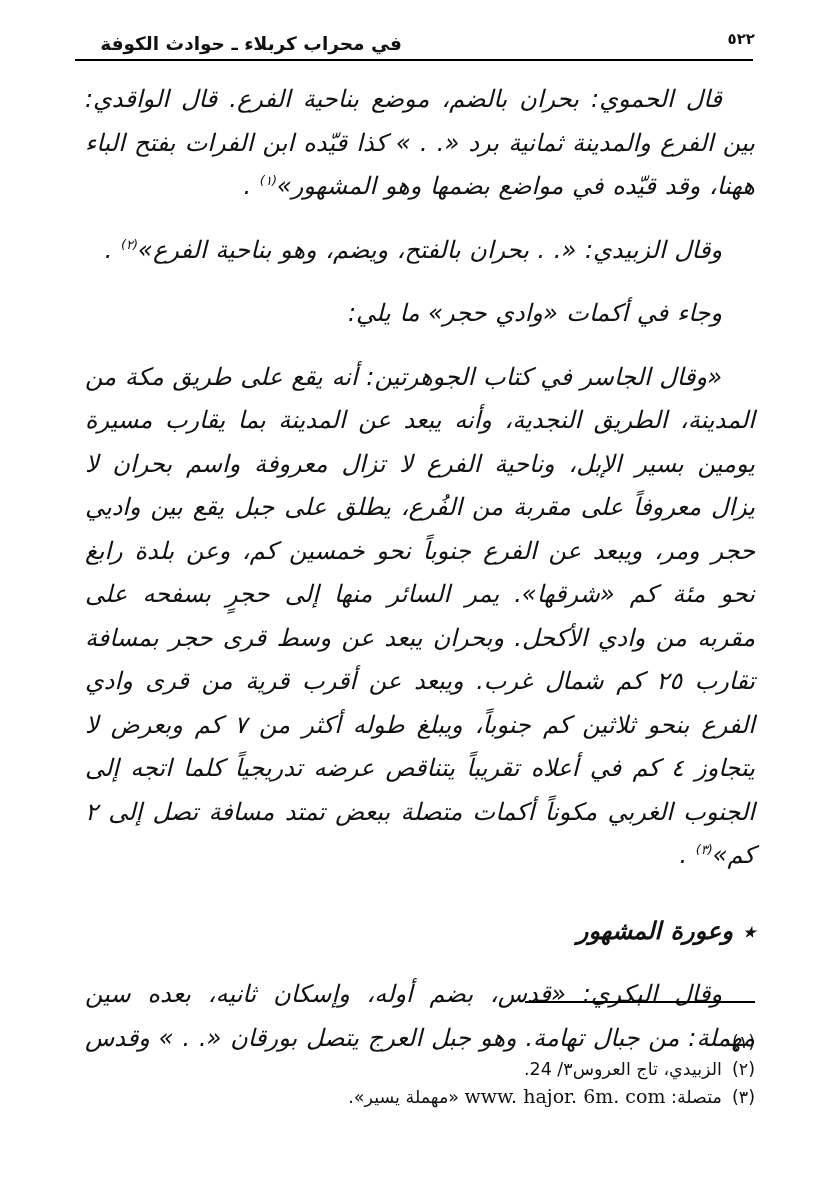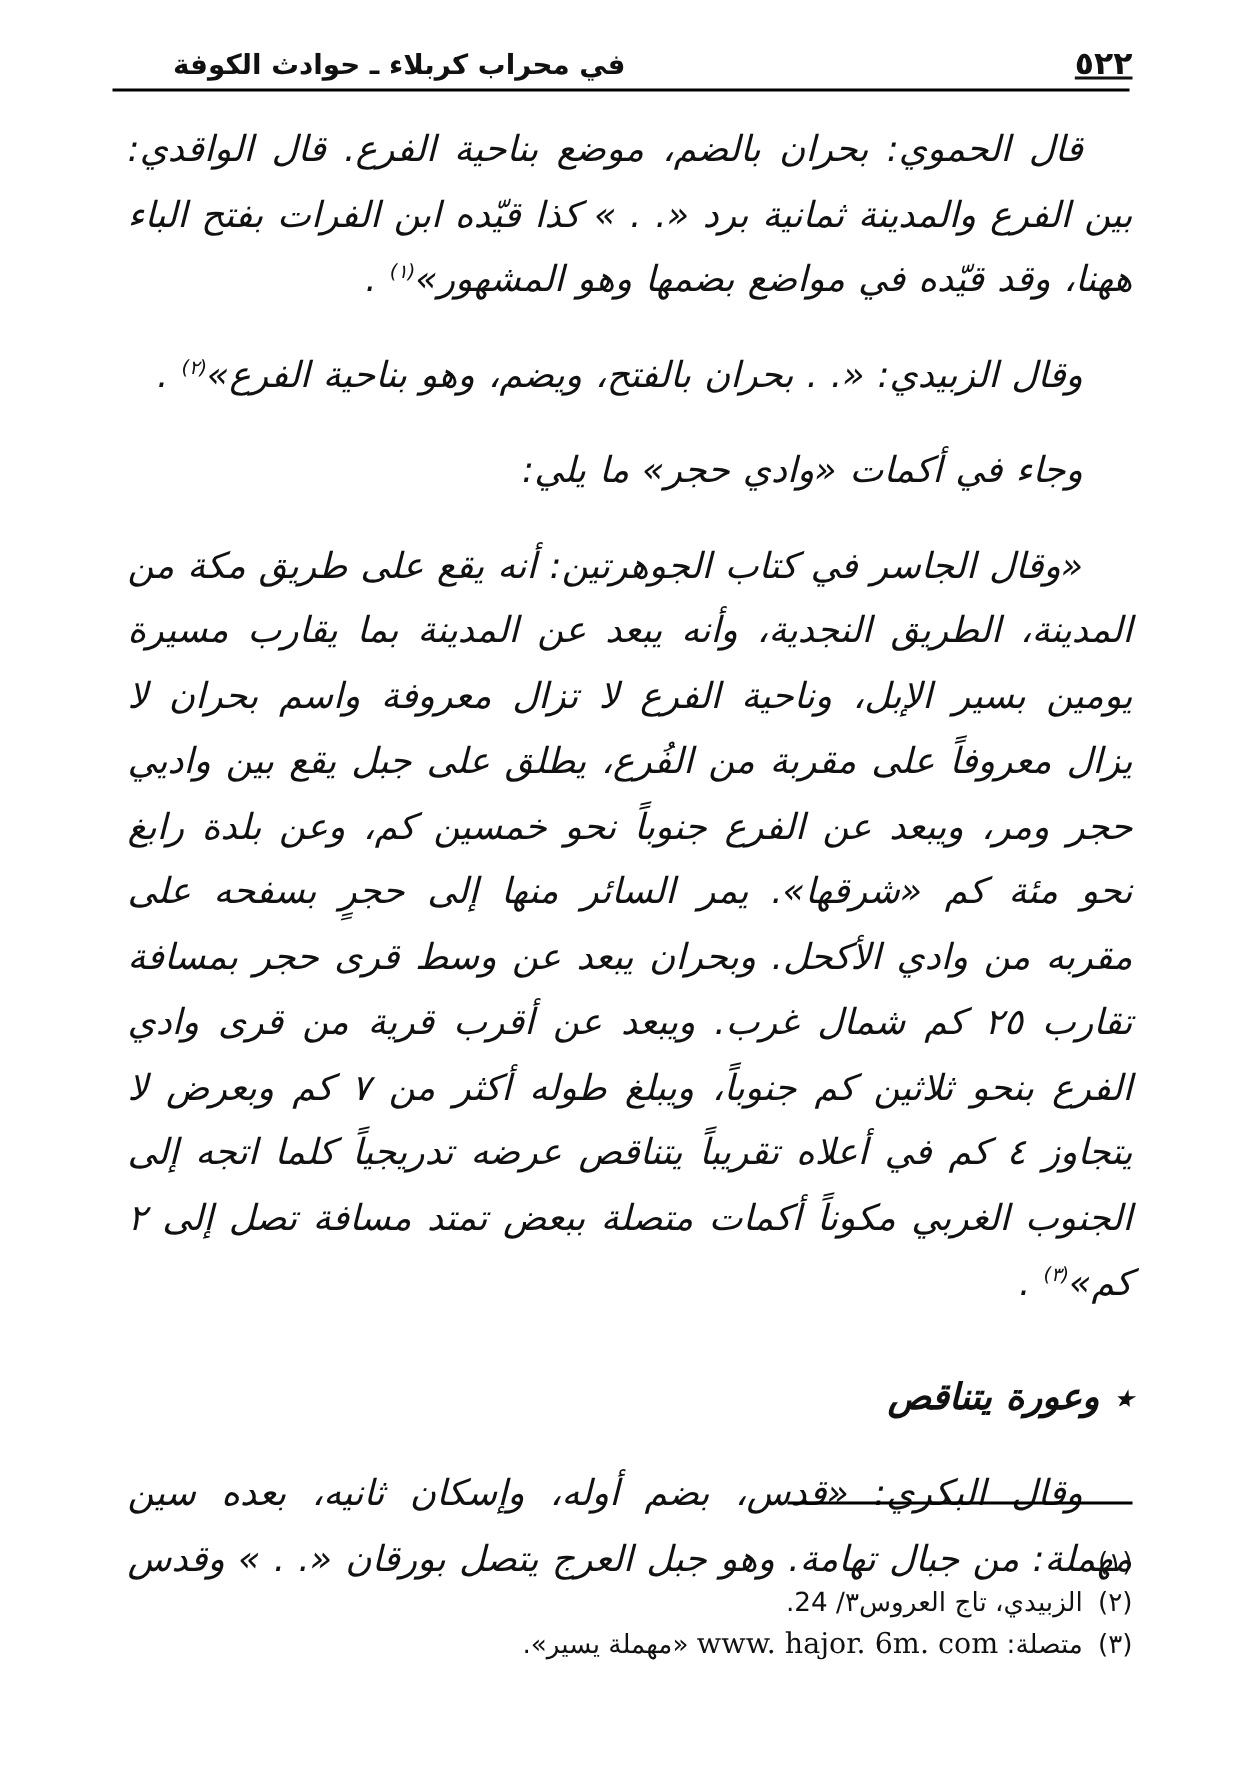--- a/index.html
+++ b/index.html
@@ -9,25 +9,25 @@
     font-family:"DejaVu Sans", sans-serif;
     color:#111;
     direction:rtl;
     overflow:hidden;
   }
   .page { position:relative; width:836px; height:1181px; background:#fff; }
 
   
   .hdr-pagenum {
     position:absolute; top:30px; right:81px;
-    font-size:21px; font-weight:bold; letter-spacing:2px;text-decoration:underline;
+    font-size:15px; font-weight:bold; letter-spacing:2px;
   }
   .hdr-title {
     position:absolute; top:33px; left:85px; width:332px;
-    text-align:right; font-size:18.5px; font-weight:bold;
+    text-align:center; font-size:18.5px; font-weight:bold;
   }
   .hdr-rule {
     position:absolute; top:59px; left:75px; right:83px;
     border-top:2.5px solid #000;
   }
 
   
   .content {
     position:absolute; top:78px; right:81px; left:85px;
   }
@@ -85,21 +85,21 @@
   <div class="content">
 
     <p><span>قال الحموي: بحران بالضم، موضع بناحية الفرع. قال الواقدي: بين الفرع والمدينة ثمانية برد «. . » كذا قيّده ابن الفرات بفتح الباء ههنا، وقد قيّده في مواضع بضمها وهو المشهور»</span><sup class="fn-ref">(١)</sup><span> .</span></p>
 
     <p><span>وقال الزبيدي: «. . بحران بالفتح، ويضم، وهو بناحية الفرع»</span><sup class="fn-ref">(٢)</sup><span> .</span></p>
 
     <p><span>وجاء في أكمات «وادي حجر» ما يلي:</span></p>
 
     <p><span>«وقال الجاسر في كتاب الجوهرتين: أنه يقع على طريق مكة من المدينة، الطريق النجدية، وأنه يبعد عن المدينة بما يقارب مسيرة يومين بسير الإبل، وناحية الفرع لا تزال معروفة واسم بحران لا يزال معروفاً على مقربة من الفُرع، يطلق على جبل يقع بين واديي حجر ومر، ويبعد عن الفرع جنوباً نحو خمسين كم، وعن بلدة رابغ نحو مئة كم «شرقها». يمر السائر منها إلى حجرٍ بسفحه على مقربه من وادي الأكحل. وبحران يبعد عن وسط قرى حجر بمسافة تقارب ٢٥ كم شمال غرب. ويبعد عن أقرب قرية من قرى وادي الفرع بنحو ثلاثين كم جنوباً، ويبلغ طوله أكثر من ٧ كم وبعرض لا يتجاوز ٤ كم في أعلاه تقريباً يتناقص عرضه تدريجياً كلما اتجه إلى الجنوب الغربي مكوناً أكمات متصلة ببعض تمتد مسافة تصل إلى ٢ كم»</span><sup class="fn-ref">(٣)</sup><span> .</span></p>
 
-    <p class="section-heading no-indent"><span class="star">٭</span><span>وعورة يتناقص</span></p>
+    <p class="section-heading no-indent"><span class="star">٭</span><span>وعورة المشهور</span></p>
 
     <p class="cont"><span>وقال البكري: «قدس، بضم أوله، وإسكان ثانيه، بعده سين مهملة: من جبال تهامة. وهو جبل العرج يتصل بورقان «. . » وقدس</span></p>
 
   </div>
 
   <div class="footnotes">
     <div class="fn-sep"></div>
 
     <div class="fn-row">
       <span class="fn-marker">(١)</span>

